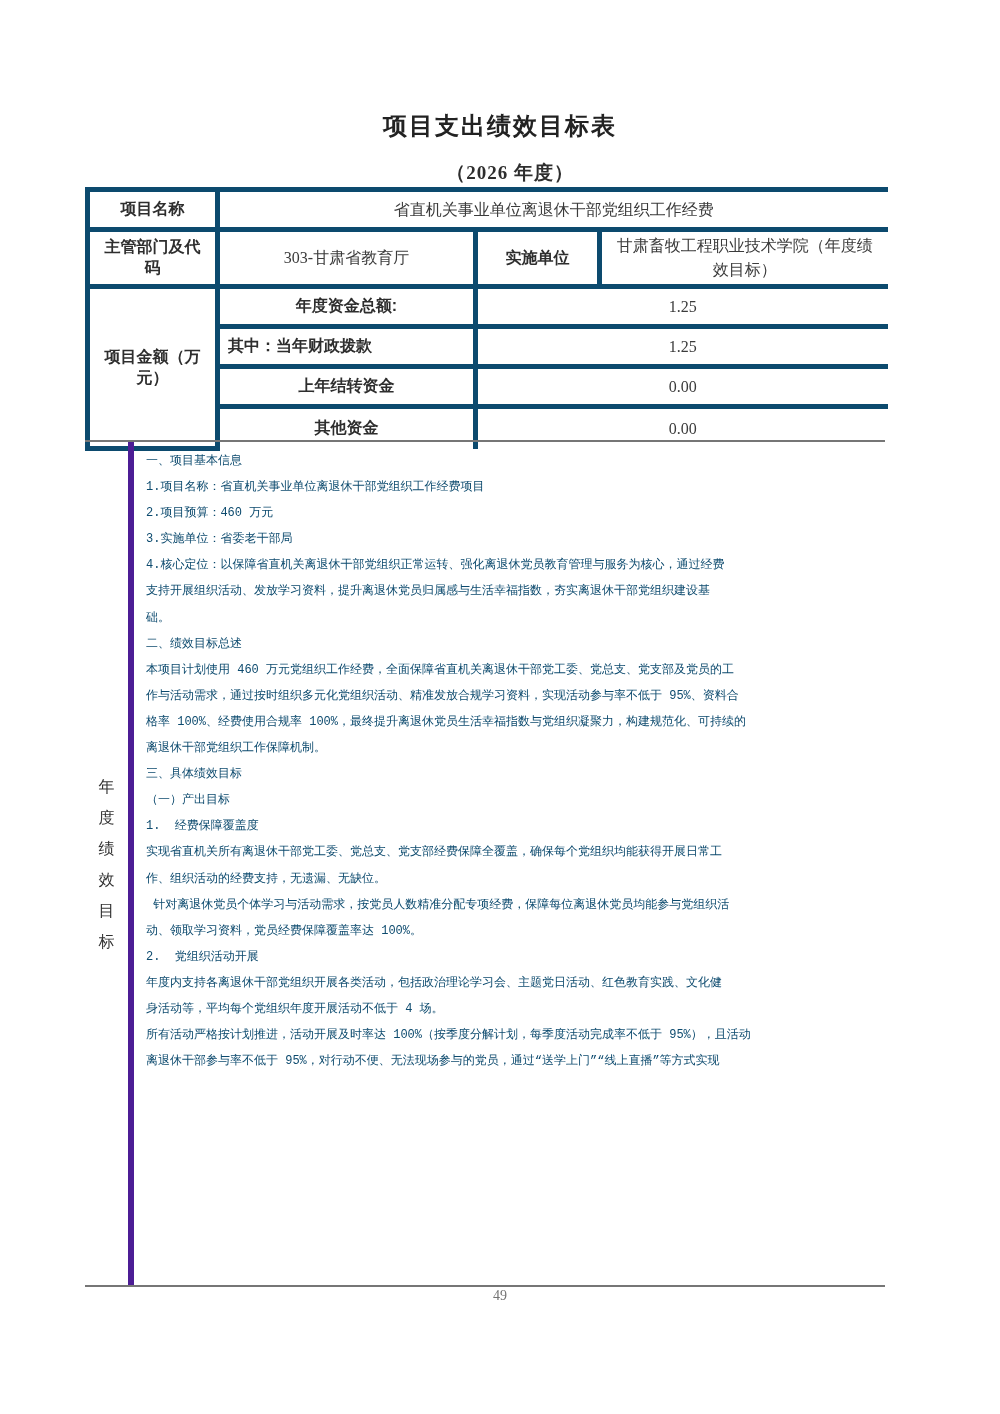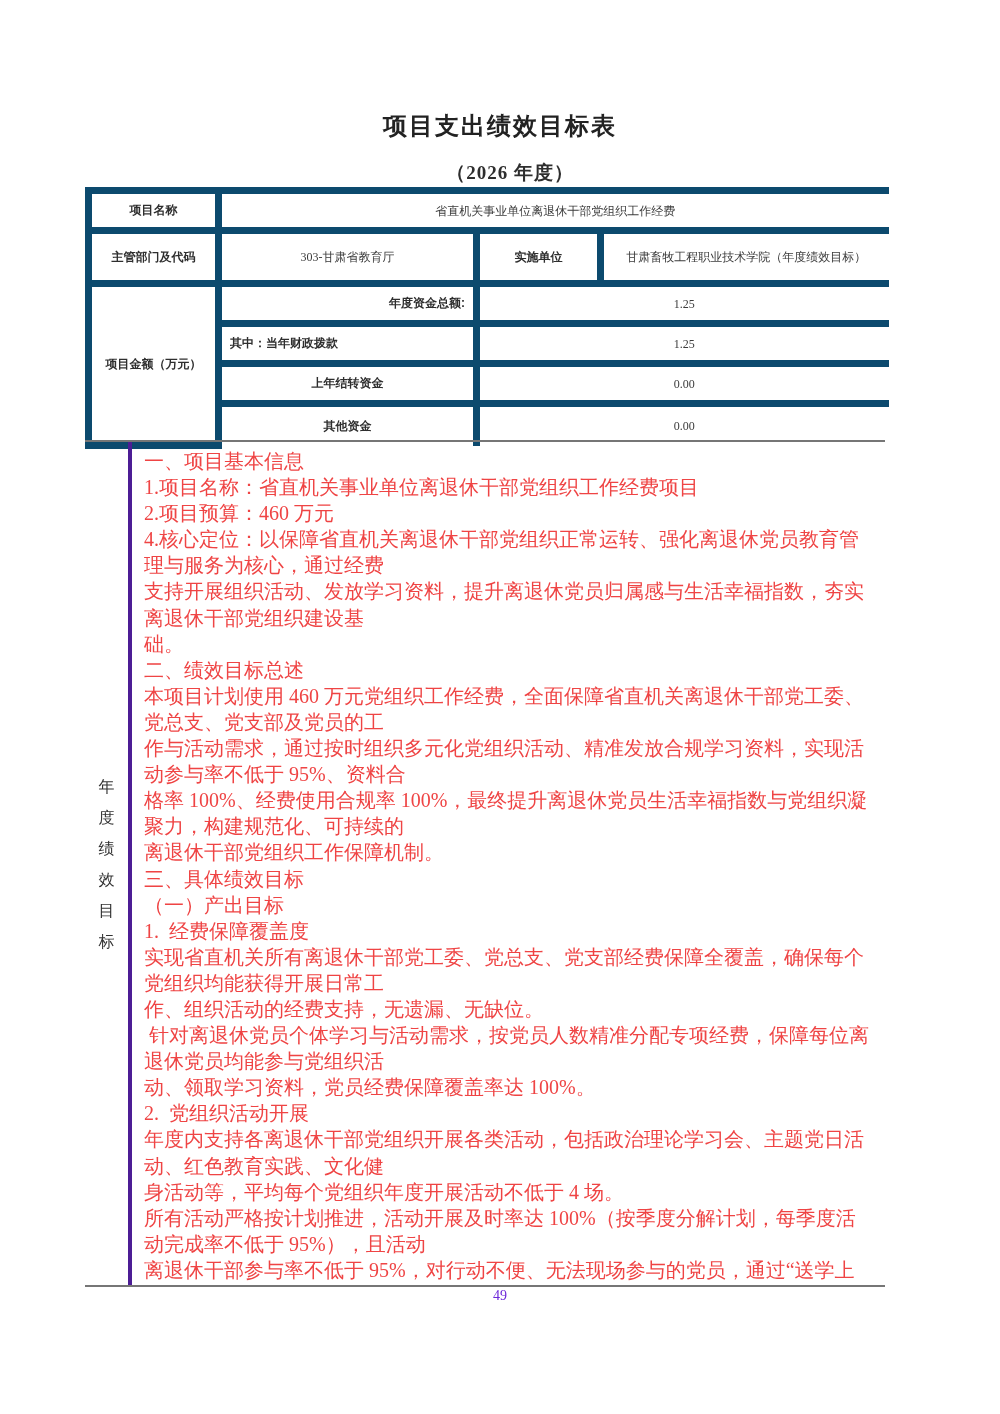--- a/index.html
+++ b/index.html
@@ -6,41 +6,41 @@
   .page{position:relative;width:1000px;height:1414px;background:#ffffff;overflow:hidden;
         font-family:"Liberation Serif", serif;color:#3b3b3b;}
   .doc-title{position:absolute;top:110px;left:0;width:1000px;text-align:center;
         font-family:Liberation Serif, serif;font-weight:bold;font-size:24px;
         letter-spacing:2px;color:#222;}
   .doc-subtitle{position:absolute;top:160px;left:0;width:1000px;text-align:center;
         font-family:"Liberation Serif", serif;font-weight:bold;font-size:19px;
         letter-spacing:1px;color:#2e2e2e;margin-left:10px;}
   table.info{position:absolute;top:187px;left:85px;width:800px;border-collapse:collapse;
         table-layout:fixed;}
-  table.info td{border:7px solid #0c4a6e;vertical-align:middle;padding:2px 8px;
-        font-size:12px;overflow:hidden;}
+  table.info td{border:5px solid #0c4a6e;vertical-align:middle;padding:2px 8px;
+        font-size:16px;overflow:hidden;}
   table.info td:last-child{border-right:none;}
   table.info tr.last td{border-bottom:none;}
   td.lbl{font-family:"Liberation Sans", sans-serif;font-weight:bold;color:#2e2e2e;
         text-align:center;}
   td.val{font-family:"Liberation Serif", serif;color:#3b3b3b;text-align:center;line-height:24px;}
-  td.mlbl0{text-align:right;padding-left:12px;}
+  td.mlbl0{text-align:center;padding-left:12px;}
   td.mlbl1{text-align:left;padding-left:46px;}
   .content{position:absolute;top:440px;left:85px;width:800px;height:843px;
         border-top:2px solid #767676;border-bottom:2px solid #767676;
         display:flex;overflow:hidden;}
-  .side{width:43px;border-right:4px solid #4c1d95;display:flex;align-items:center;
+  .side{width:43px;border-right:6px solid #4c1d95;display:flex;align-items:center;
         justify-content:center;flex-shrink:0;}
   .side span{display:block;width:17px;word-break:break-all;line-height:31px;
         text-align:center;font-size:16px;color:#333;font-family:"Liberation Serif", serif;}
   .ptext{flex:1;padding:6px 10px 0 12px;}
-  .pline{font-size:20px;line-height:26.1px;white-space:pre-wrap;color:#ef4444;
-        font-family:Liberation Serif, serif;}
+  .pline{font-size:12px;line-height:26.1px;white-space:pre-wrap;color:#0c4a6e;
+        font-family:Liberation Mono, monospace;}
   .page-num{position:absolute;top:1288px;left:0;width:1000px;text-align:center;
-        font-size:14px;color:#6d28d9;font-family:"Liberation Serif", serif;}
+        font-size:14px;color:#737373;font-family:"Liberation Serif", serif;}
 </style>
 </head>
 <body>
 
 <div class="page">
 
   <div class="doc-title">项目支出绩效目标表</div>
   <div class="doc-subtitle">（2026 年度）</div>
 
   <table class="info">
@@ -82,20 +82,21 @@
     </table>
 
   <div class="content">
     <div class="side">
       <span>年度绩效目标</span>
     </div>
     <div class="ptext">
         <div class="pline">一、项目基本信息</div>
         <div class="pline">1.项目名称：省直机关事业单位离退休干部党组织工作经费项目</div>
         <div class="pline">2.项目预算：460 万元</div>
+        <div class="pline">3.实施单位：省委老干部局</div>
         <div class="pline">4.核心定位：以保障省直机关离退休干部党组织正常运转、强化离退休党员教育管理与服务为核心，通过经费</div>
         <div class="pline">支持开展组织活动、发放学习资料，提升离退休党员归属感与生活幸福指数，夯实离退休干部党组织建设基</div>
         <div class="pline">础。</div>
         <div class="pline">二、绩效目标总述</div>
         <div class="pline">本项目计划使用 460 万元党组织工作经费，全面保障省直机关离退休干部党工委、党总支、党支部及党员的工</div>
         <div class="pline">作与活动需求，通过按时组织多元化党组织活动、精准发放合规学习资料，实现活动参与率不低于 95%、资料合</div>
         <div class="pline">格率 100%、经费使用合规率 100%，最终提升离退休党员生活幸福指数与党组织凝聚力，构建规范化、可持续的</div>
         <div class="pline">离退休干部党组织工作保障机制。</div>
         <div class="pline">三、具体绩效目标</div>
         <div class="pline">（一）产出目标</div>

